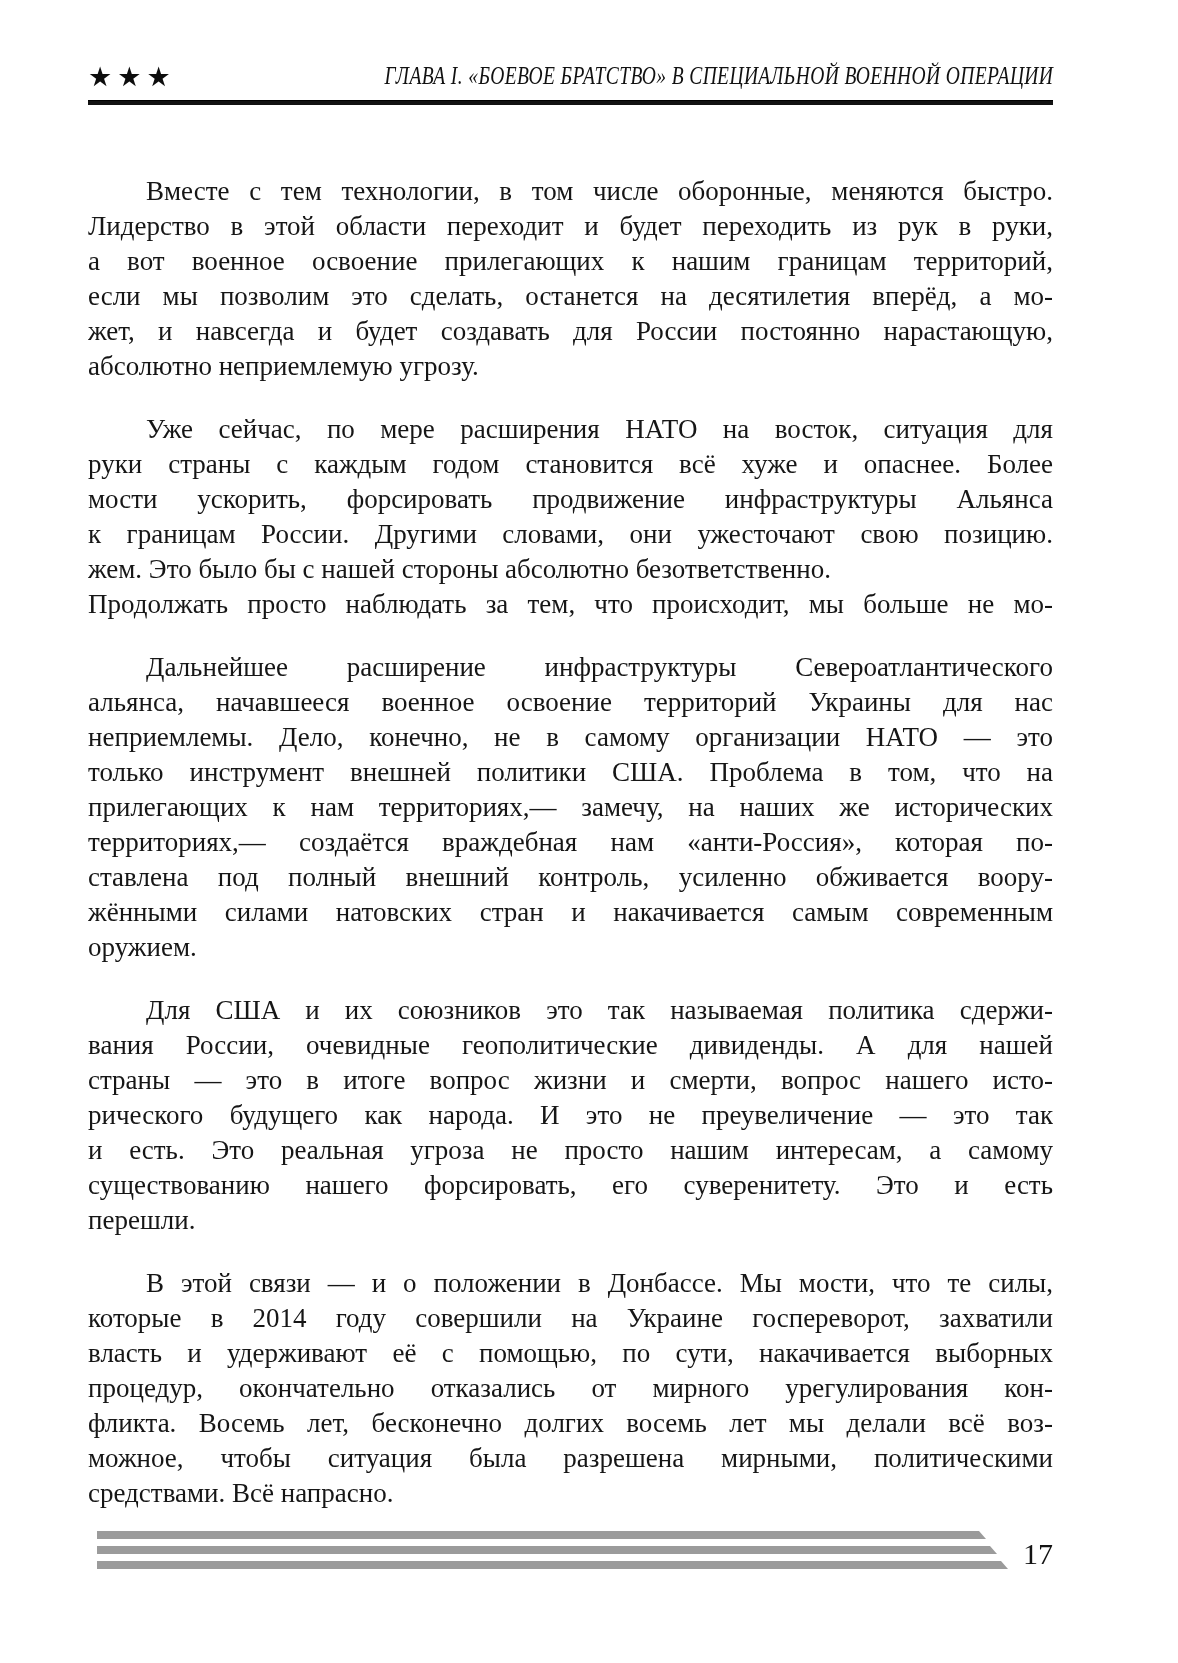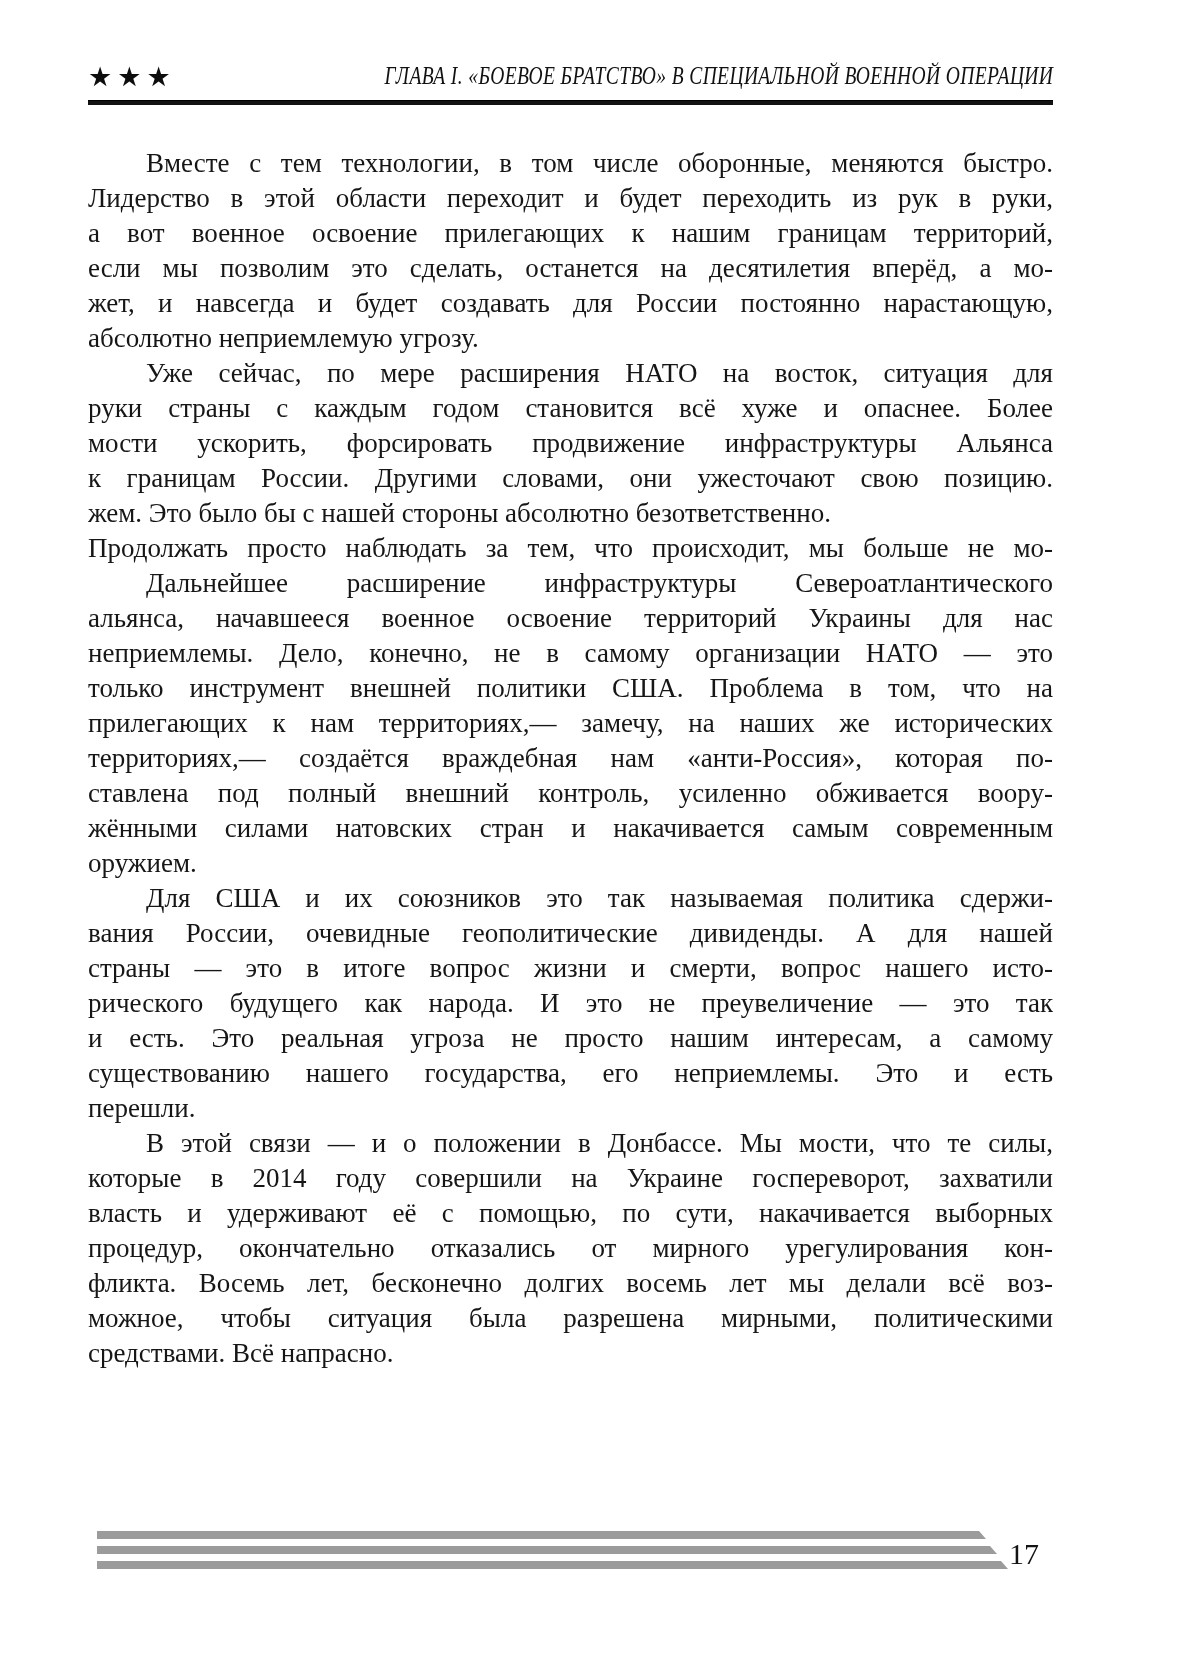--- a/index.html
+++ b/index.html
@@ -71,21 +71,21 @@
     color: #161616;
   }
   .paragraph { margin: 0; }
   .line {
     height: 35px;
     overflow: hidden;
     text-align: justify;
     text-align-last: justify;
     white-space: normal;
   }
-  .line.first { padding-left: 58px; }
+  .line.first { padding-left: 58px; margin-top: 28px; }
   .line.last {
     text-align: right;
     text-align-last: left;
   }
 
   
   .footer-stripes {
     position: absolute;
     left: 97px;
     top: 1531px;
@@ -99,21 +99,21 @@
     background: #9b9b9b;
     clip-path: polygon(0 0, calc(100% - 7px) 0, 100% 100%, 0 100%);
   }
   .stripe.s1 { top: 0;    width: 889px; }
   .stripe.s2 { top: 15px; width: 900px; }
   .stripe.s3 { top: 30px; width: 911px; }
 
   .page-number {
     position: absolute;
     top: 1536px;
-    right: 139px;
+    right: 125px;
     font-size: 30px;
     line-height: 35px;
     color: #131313;
   }
 </style>
 </head>
 <body>
 
 <div class="page">
 
@@ -151,21 +151,21 @@
         <div class="line">ставлена под полный внешний контроль, усиленно обживается воору-</div>
         <div class="line">жёнными силами натовских стран и накачивается самым современным</div>
         <div class="line last">оружием.</div>
       </div>
       <div class="paragraph">
         <div class="line first">Для США и их союзников это так называемая политика сдержи-</div>
         <div class="line">вания России, очевидные геополитические дивиденды. А для нашей</div>
         <div class="line">страны — это в итоге вопрос жизни и смерти, вопрос нашего исто-</div>
         <div class="line">рического будущего как народа. И это не преувеличение — это так</div>
         <div class="line">и есть. Это реальная угроза не просто нашим интересам, а самому</div>
-        <div class="line">существованию нашего государства, его неприемлемы. Это и есть</div>
+        <div class="line">существованию нашего форсировать, его суверенитету. Это и есть</div>
         <div class="line last">перешли.</div>
       </div>
       <div class="paragraph">
         <div class="line first">В этой связи — и о положении в Донбассе. Мы мости, что те силы,</div>
         <div class="line">которые в 2014 году совершили на Украине госпереворот, захватили</div>
         <div class="line">власть и удерживают её с помощью, по сути, накачивается выборных</div>
         <div class="line">процедур, окончательно отказались от мирного урегулирования кон-</div>
         <div class="line">фликта. Восемь лет, бесконечно долгих восемь лет мы делали всё воз-</div>
         <div class="line">можное, чтобы ситуация была разрешена мирными, политическими</div>
         <div class="line last">средствами. Всё напрасно.</div>

